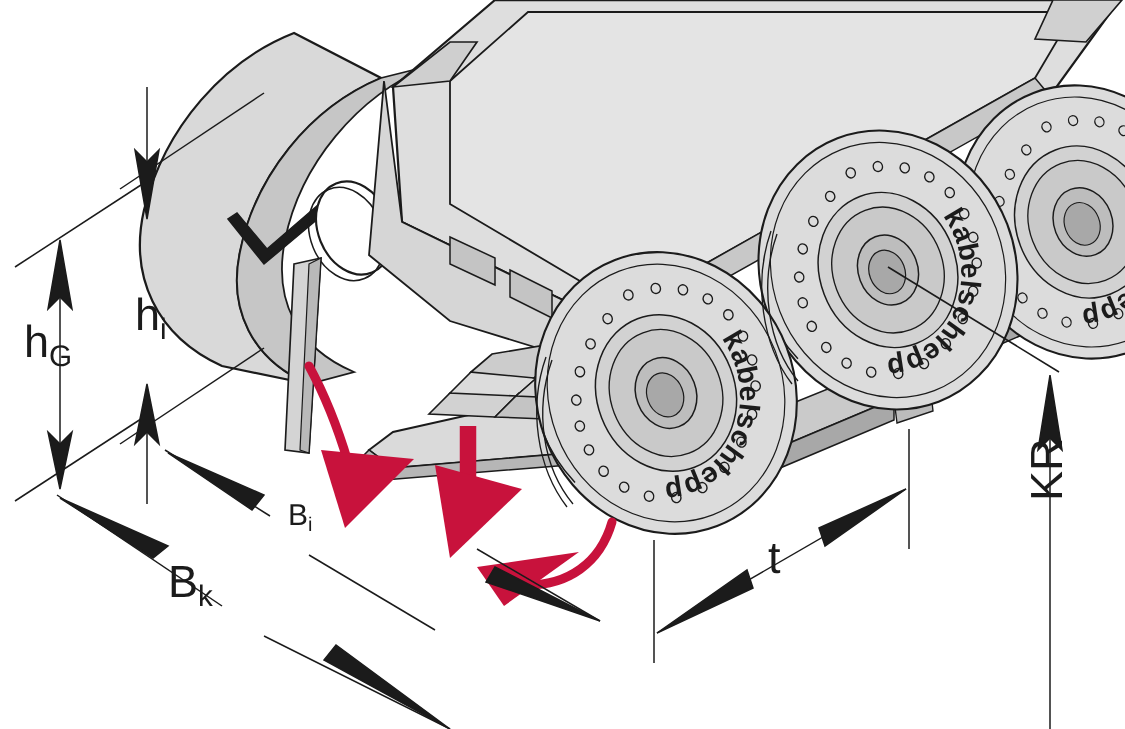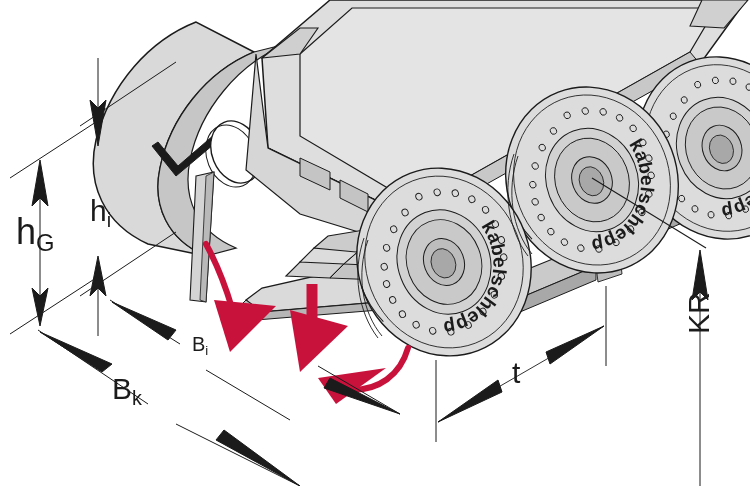--- a/index.html
+++ b/index.html
@@ -215,21 +215,21 @@
     <line x1="592" y1="178" x2="706" y2="248" stroke-width="1.1"></line>
 
     <line x1="700" y1="262" x2="700" y2="486" stroke-width="1"></line>
 
     <polygon points="700,250 692,300 700,292 708,300"></polygon>
   </g>
 
   </g>
 </svg>
 
-<div class="lbl reg" style="left:16px;top:214px;font-size:36px;text-align:center;">
+<div class="lbl reg" style="left:16px;top:214px;font-size:30px;text-align:center;">
   <span>h</span><span class="sub">G</span>
 </div>
 
 <div class="lbl bld" style="left:90px;top:196px;font-size:30px;">
   <span>h</span><span class="sub">i</span>
 </div>
 
 <div class="lbl bld" style="left:192px;top:334px;font-size:20px;">
   <span>B</span><span class="sub">i</span>
 </div>

